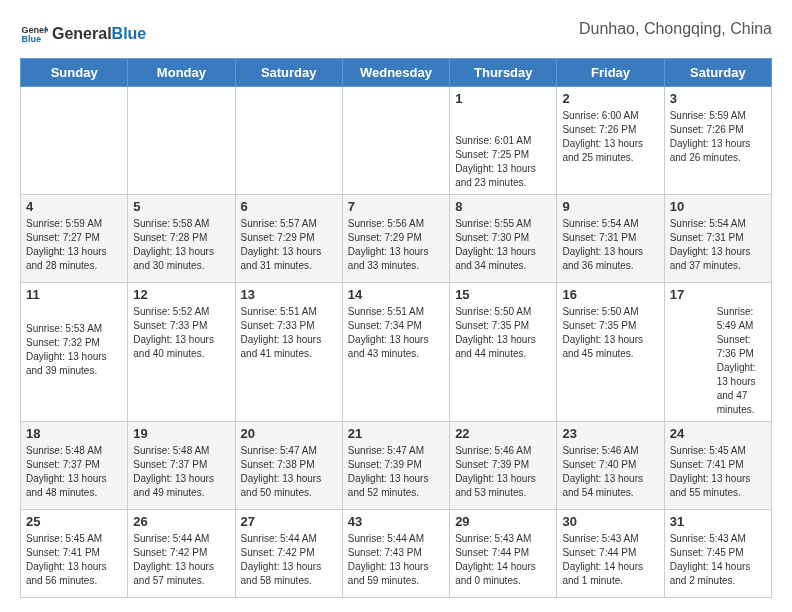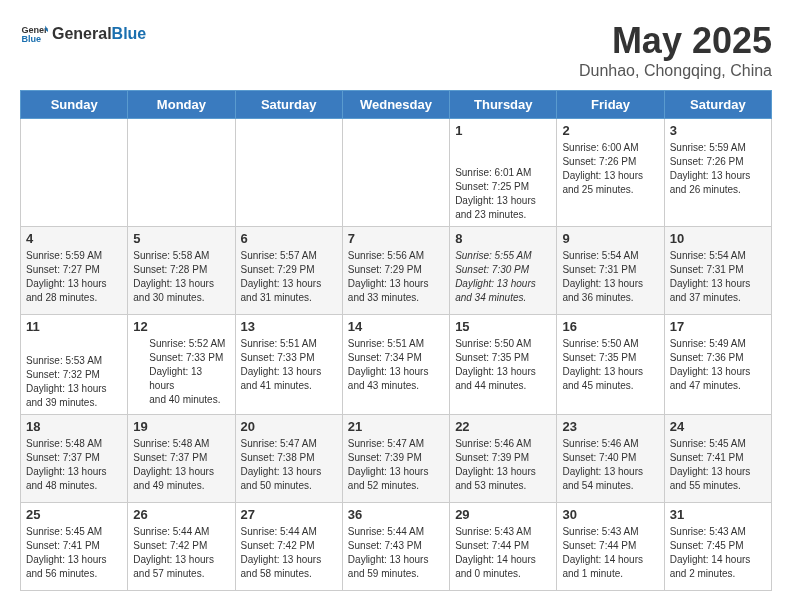--- a/index.html
+++ b/index.html
@@ -89,21 +89,20 @@
       <text x="2" y="32" font-size="13" font-weight="bold" fill="#1a6faf" font-family="Arial">Blue</text>
       <polygon points="36,8 44,20 36,14" fill="#1a6faf"></polygon>
     </svg>
     <div>
       <div>
         <span style="font-size:16px;font-weight:bold;color:#333;">General</span><span style="font-size:16px;font-weight:bold;color:#1a6faf;">Blue</span>
       </div>
     </div>
   </div>
   <div class="title-area">
-    <div class="main-title">May 2025</div>
     <div class="subtitle">Dunhao, Chongqing, China</div>
   </div>
 </div>
 
 <table>
   <thead>
     <tr>
     <th>Sunday</th>
         <th>Monday</th>
         <th>Saturday</th>
@@ -165,21 +164,21 @@
         </td>
         <td>
           <span class="day-number">7</span>
           <div class="day-info" style="white-space: pre-line;">Sunrise: 5:56 AM
 Sunset: 7:29 PM
 Daylight: 13 hours
 and 33 minutes.</div>
         </td>
         <td>
           <span class="day-number">8</span>
-          <div class="day-info" style="white-space: pre-line; font-style: italic;">Sunrise: 5:55 AM
+          <div class="day-info" style="white-space: pre-line;">Sunrise: 5:55 AM
 Sunset: 7:30 PM
 Daylight: 13 hours
 and 34 minutes.</div>
         </td>
         <td>
           <span class="day-number">9</span>
           <div class="day-info" style="white-space: pre-line;">Sunrise: 5:54 AM
 Sunset: 7:31 PM
 Daylight: 13 hours
 and 36 minutes.</div>
@@ -195,21 +194,21 @@
       <tr>
         <td>
           <span class="day-number">11</span>
           <div class="day-info" style="white-space: pre-line; margin-top: 20px;">Sunrise: 5:53 AM
 Sunset: 7:32 PM
 Daylight: 13 hours
 and 39 minutes.</div>
         </td>
         <td>
           <span class="day-number">12</span>
-          <div class="day-info" style="white-space: pre-line; margin-left: 16px;">Sunrise: 5:52 AM
+          <div class="day-info" style="white-space: pre-line;">Sunrise: 5:52 AM
 Sunset: 7:33 PM
 Daylight: 13 hours
 and 40 minutes.</div>
         </td>
         <td>
           <span class="day-number">13</span>
           <div class="day-info" style="white-space: pre-line;">Sunrise: 5:51 AM
 Sunset: 7:33 PM
 Daylight: 13 hours
 and 41 minutes.</div>
@@ -230,21 +229,21 @@
         </td>
         <td>
           <span class="day-number">16</span>
           <div class="day-info" style="white-space: pre-line;">Sunrise: 5:50 AM
 Sunset: 7:35 PM
 Daylight: 13 hours
 and 45 minutes.</div>
         </td>
         <td>
           <span class="day-number">17</span>
-          <div class="day-info" style="white-space: pre-line;">Sunrise: 5:49 AM
+          <div class="day-info" style="white-space: pre-line; margin-left: 47px;">Sunrise: 5:49 AM
 Sunset: 7:36 PM
 Daylight: 13 hours
 and 47 minutes.</div>
         </td>
       </tr>
       <tr>
         <td>
           <span class="day-number">18</span>
           <div class="day-info" style="white-space: pre-line;">Sunrise: 5:48 AM
 Sunset: 7:37 PM
@@ -310,21 +309,21 @@
 and 57 minutes.</div>
         </td>
         <td>
           <span class="day-number">27</span>
           <div class="day-info" style="white-space: pre-line;">Sunrise: 5:44 AM
 Sunset: 7:42 PM
 Daylight: 13 hours
 and 58 minutes.</div>
         </td>
         <td>
-          <span class="day-number">36</span>
+          <span class="day-number">43</span>
           <div class="day-info" style="white-space: pre-line;">Sunrise: 5:44 AM
 Sunset: 7:43 PM
 Daylight: 13 hours
 and 59 minutes.</div>
         </td>
         <td>
           <span class="day-number">29</span>
           <div class="day-info" style="white-space: pre-line;">Sunrise: 5:43 AM
 Sunset: 7:44 PM
 Daylight: 14 hours

